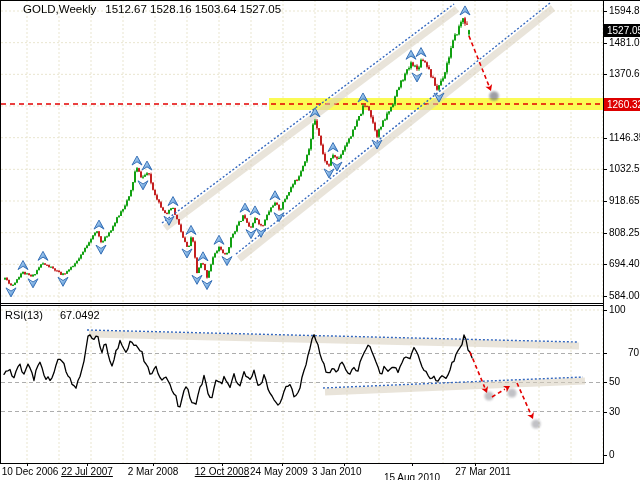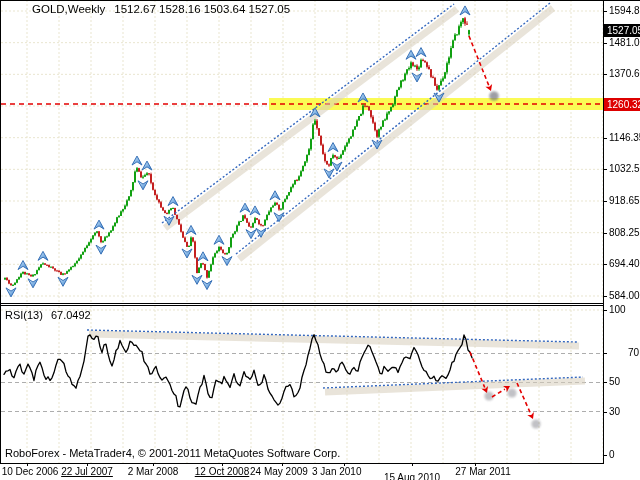--- a/index.html
+++ b/index.html
@@ -1,23 +1,23 @@
 <!DOCTYPE html>
 <html><head>
 <meta charset="utf-8">
 <style>
   html,body{margin:0;padding:0;background:#fff;}
   #win{position:relative;width:640px;height:480px;background:#fff;overflow:hidden;
        font-family:"Liberation Sans",sans-serif;color:#000;}
   .pane{position:absolute;background:#fff;}
   svg{display:block;}
-  .ttl{position:absolute;left:15px;top:3px;font-size:11.5px;letter-spacing:0;white-space:nowrap;padding-left:17px;}
+  .ttl{position:absolute;left:6px;top:3px;font-size:11.5px;letter-spacing:0;white-space:nowrap;padding-left:17px;}
   .ttl .sym{margin-right:9px;}
   .rsittl{position:absolute;left:5px;top:309px;font-size:11px;white-space:nowrap;}
-  .rsittl .val{margin-left:8px;}
+  .rsittl .val{margin-left:17px;}
   .copyright{position:absolute;left:5px;top:447px;font-size:11px;white-space:nowrap;}
   .border{position:absolute;background:#000;}
   .badge{position:absolute;left:604px;width:36px;height:13px;color:#fff;font-size:10px;
          line-height:13px;padding-left:3px;box-sizing:border-box;white-space:nowrap;}
   .axis-label{position:absolute;font-size:10px;white-space:nowrap;line-height:12px;}
   .tickmark{position:absolute;background:#000;}
 </style>
 </head>
 <body>
 
@@ -633,21 +633,20 @@
   </div>
 
   <div class="ttl">
     <span class="sym">GOLD,Weekly</span><span>1512.67 1528.16 1503.64 1527.05</span>
   </div>
 
   <div class="rsittl">
     <span>RSI(13)</span><span class="val">67.0492</span>
   </div>
 
-  <div class="copyright">RoboForex - MetaTrader4, © 2001-2011 MetaQuotes Software Corp.</div>
 
   <div class="border" style="left:0;top:0;width:640px;height:1px"></div>
   <div class="border" style="left:0;top:0;width:1px;height:463px"></div>
   <div class="border" style="left:603px;top:0;width:1px;height:463px"></div>
   <div class="border" style="left:0;top:303px;width:603px;height:1px"></div>
   <div class="border" style="left:0;top:305px;width:603px;height:1px"></div>
   <div class="border" style="left:0;top:463px;width:604px;height:1px"></div>
 
   <div id="priceAxis" style="position:absolute;left:603px;top:0;width:37px;height:463px">
       <div class="tickmark" style="left: 0px; top: 11px; width: 4px; height: 1px;"></div>

